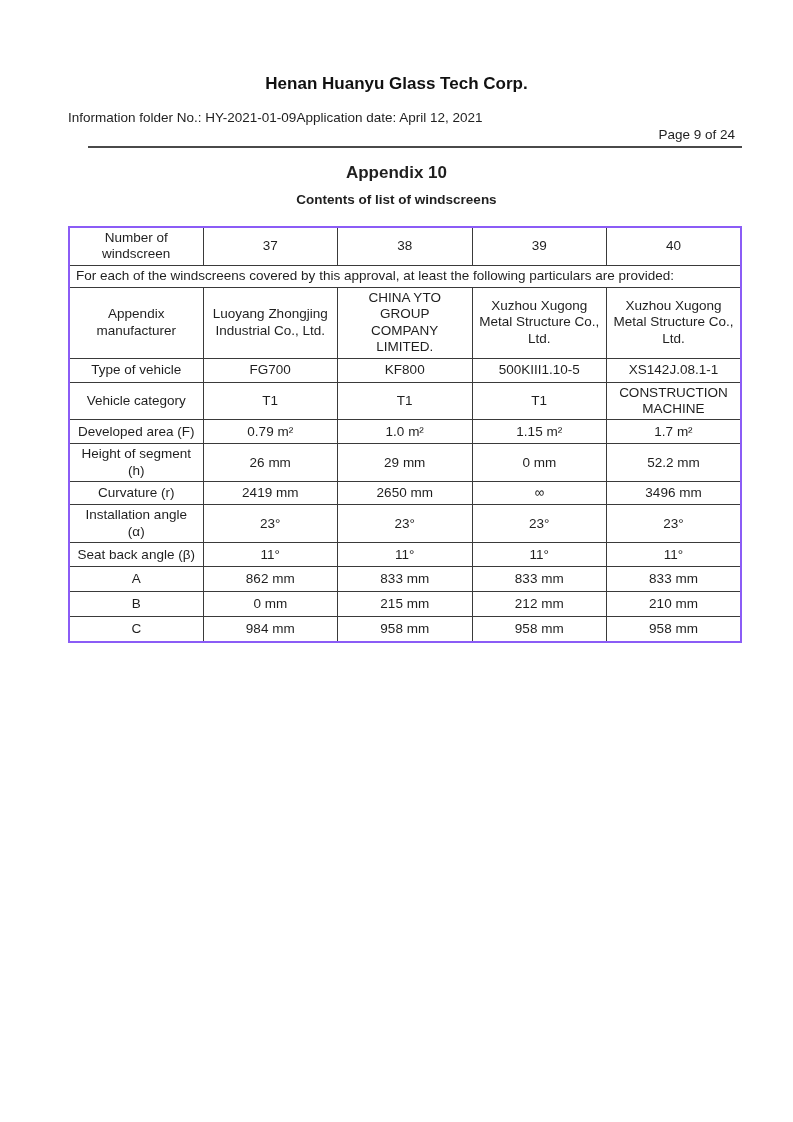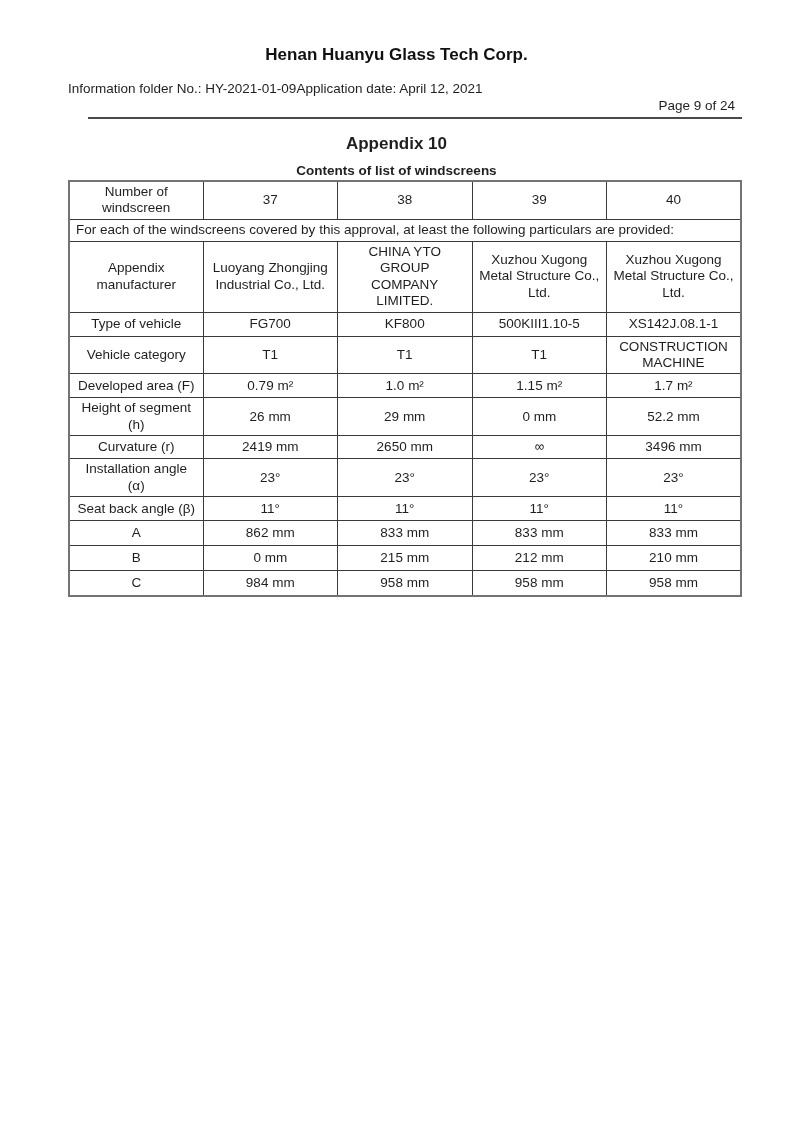--- a/index.html
+++ b/index.html
@@ -6,21 +6,21 @@
   html, body { margin: 0; padding: 0; background: #ffffff; }
   body {
     width: 793px; height: 1122px;
     font-family: "Liberation Sans", sans-serif;
     color: #1f1f1f;
     -webkit-font-smoothing: antialiased;
   }
   .page { position: relative; width: 793px; height: 1122px; overflow: hidden; }
 
   .doc-title {
-    margin: 0; padding-top: 45px;
+    margin: 12px; padding-top: 62px;
     text-align: center;
     font-size: 17px; font-weight: bold; color: #111;
   }
   .info-row {
     display: flex; 
     margin: 17px 58px 0 68px;
     font-size: 13.5px; line-height: 1.1;
   }
   .page-num {
     text-align: right; margin: 2px 58px 0 0;
@@ -35,24 +35,24 @@
     font-size: 17px; font-weight: bold;
   }
   .subtitle {
     margin-top: 9px; text-align: center;
     font-size: 13.5px; font-weight: bold;
   }
 
   table.doc-table {
     border-collapse: collapse;
     table-layout: fixed;
-    margin: 2px 0 0 68px;
+    margin: 19px 0 0 68px;
     width: 672px;
     font-size: 13.5px;
-    border: 2px solid #737373;
+    border: 2px solid #8b5cf6;
   }
   .doc-table td {
     border: 1px solid #3a3a3a;
     text-align: center;
     vertical-align: middle;
     padding: 2px 3px;
     white-space: pre-line;
     line-height: 1.22;
     overflow: hidden;
   }

